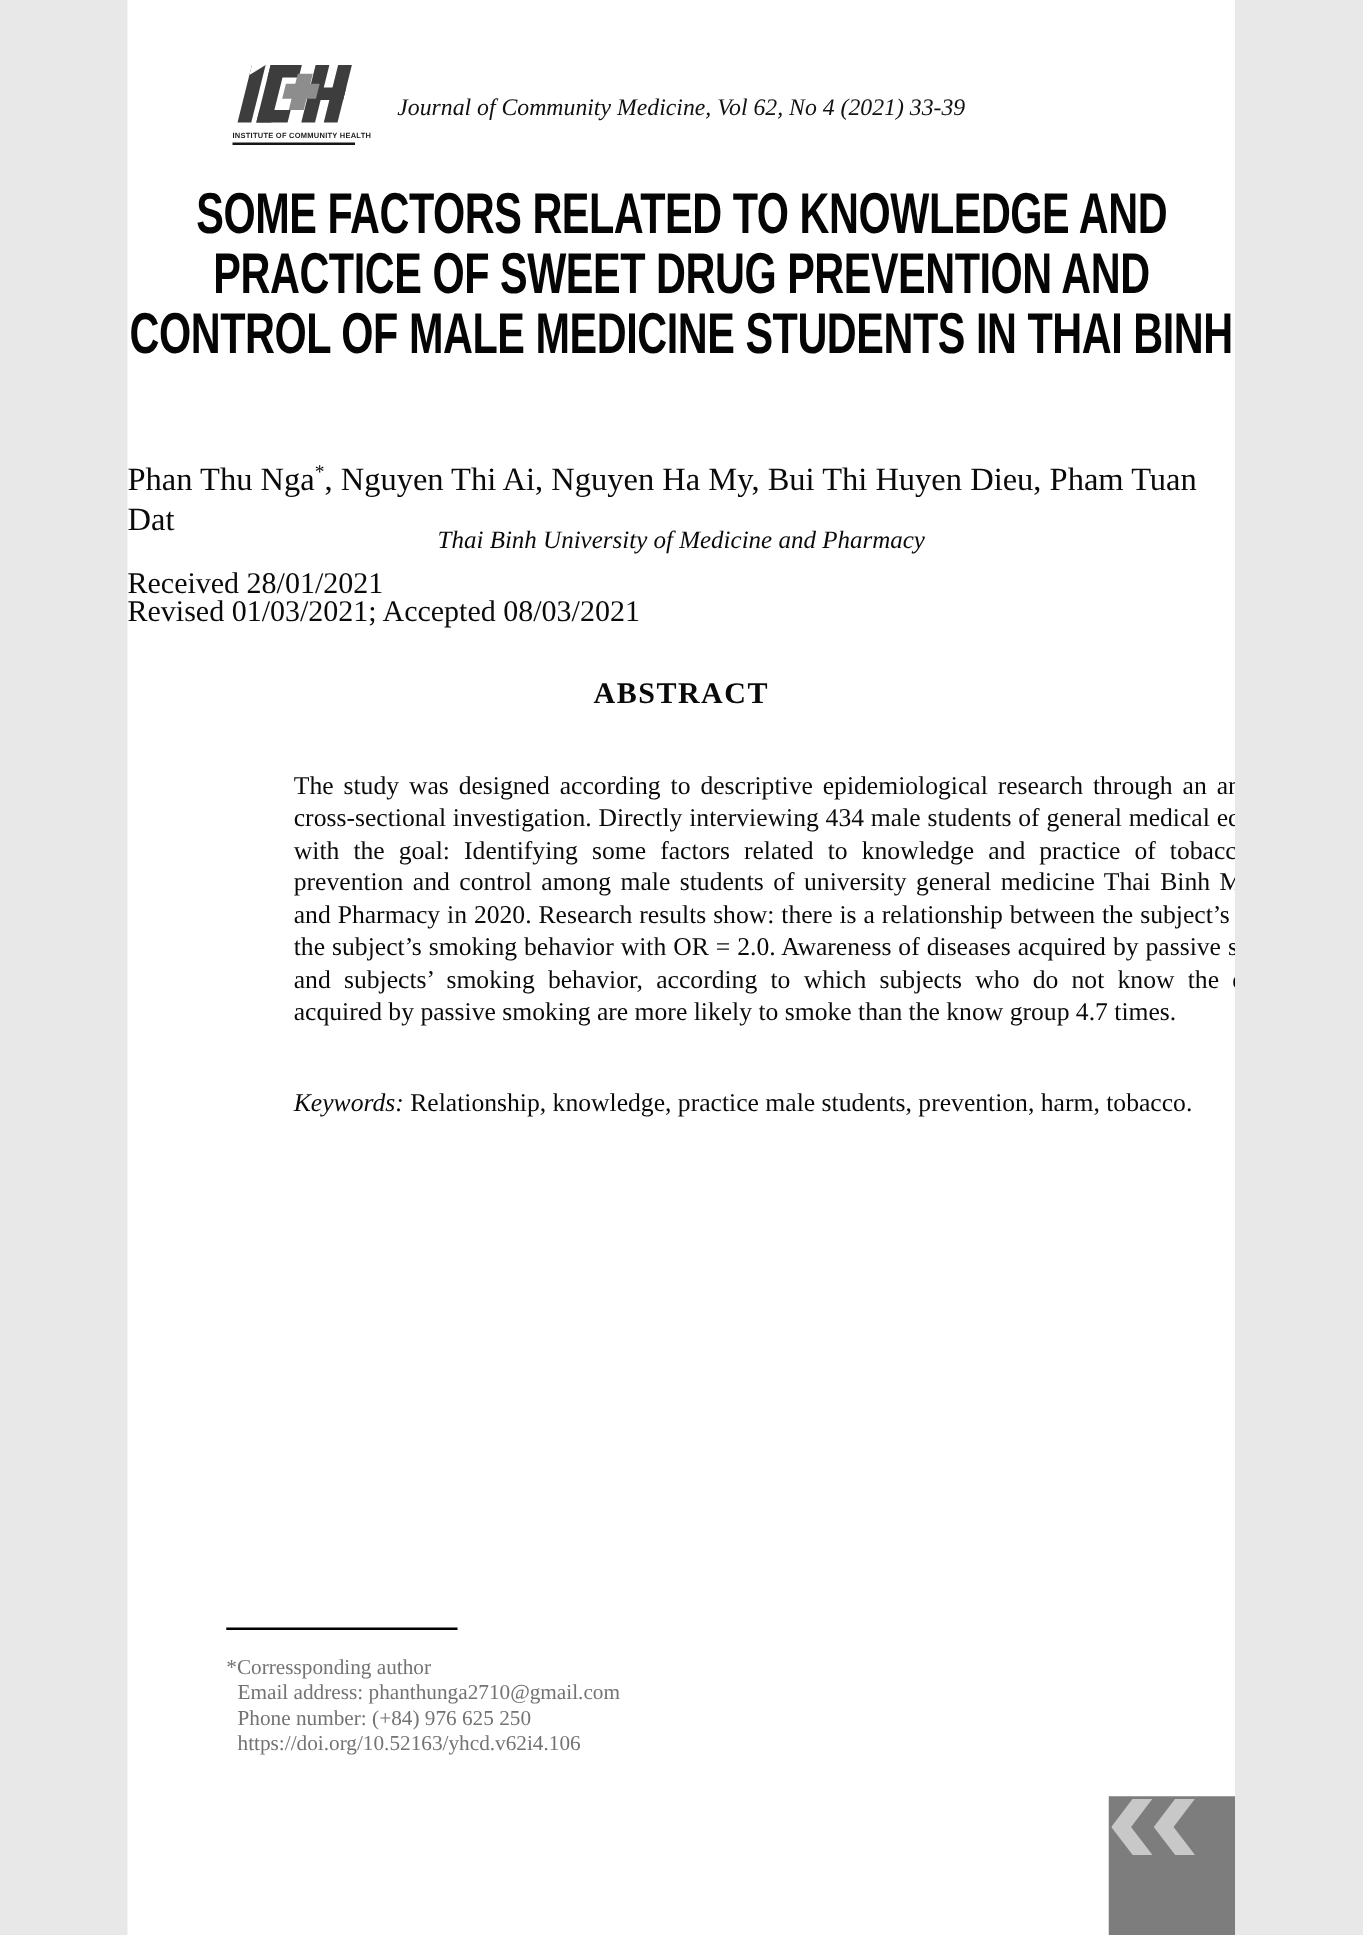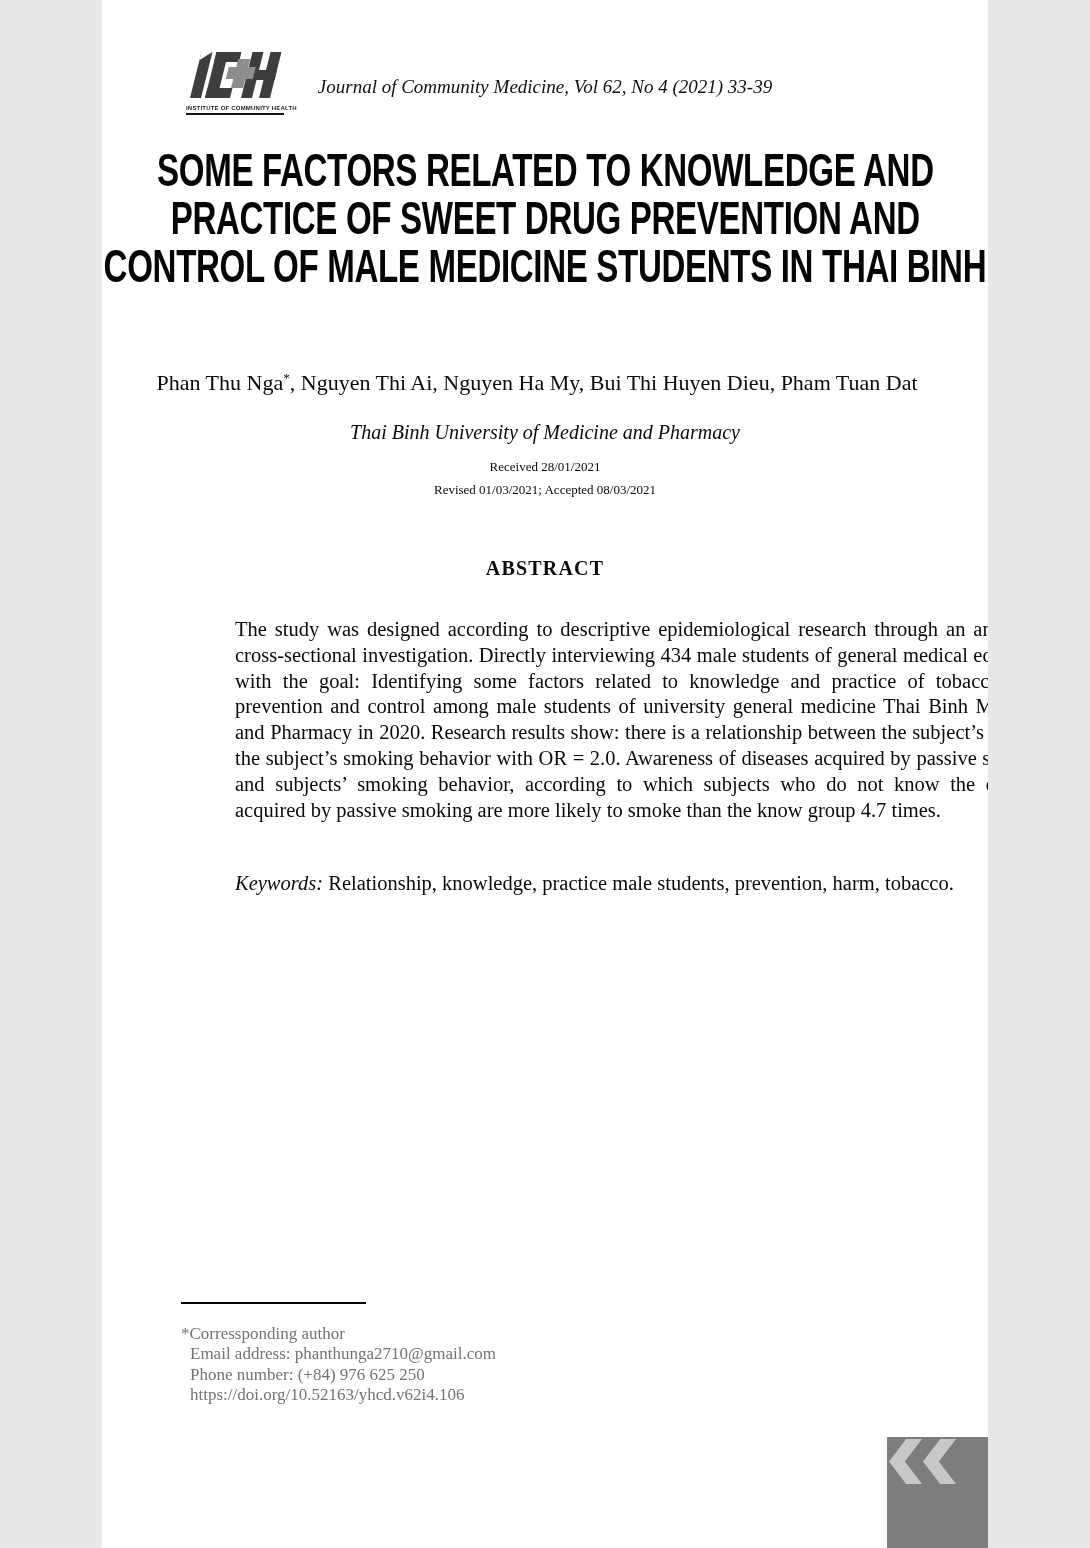--- a/index.html
+++ b/index.html
@@ -60,47 +60,45 @@
     letter-spacing: -0.5px;
     color: #050505;
     transform: scaleX(0.72);
     transform-origin: 50% 50%;
   }
 
   
   .authors {
     position: absolute;
     top: 362px; left: 0; right: 16px;
-    text-align: center;
-    font-size: 22px;
+    font-size: 26px;
     line-height: 32px;
   }
   .authors sup { font-size: 60%; }
   .affiliation {
     position: absolute;
     top: 421px; left: 0; right: 0;
     text-align: center;
     font-style: italic;
     font-size: 20px;
   }
   .dates {
     position: absolute;
     top: 456px; left: 0; right: 0;
-    text-align: center;
-    font-size: 13px;
+    font-size: 24px;
     line-height: 22.5px;
   }
 
   
   .abstract-heading {
     position: absolute;
-    top: 557px; left: 0; right: 0;
+    top: 542px; left: 0; right: 0;
     text-align: center;
     font-weight: bold;
-    font-size: 20px;
+    font-size: 24px;
     letter-spacing: 1.2px;
   }
   .abstract-body {
     position: absolute;
     top: 617px; left: 133px;
     width: 818px;
     font-size: 20.5px;
     line-height: 25.8px;
     text-align: justify;
   }

